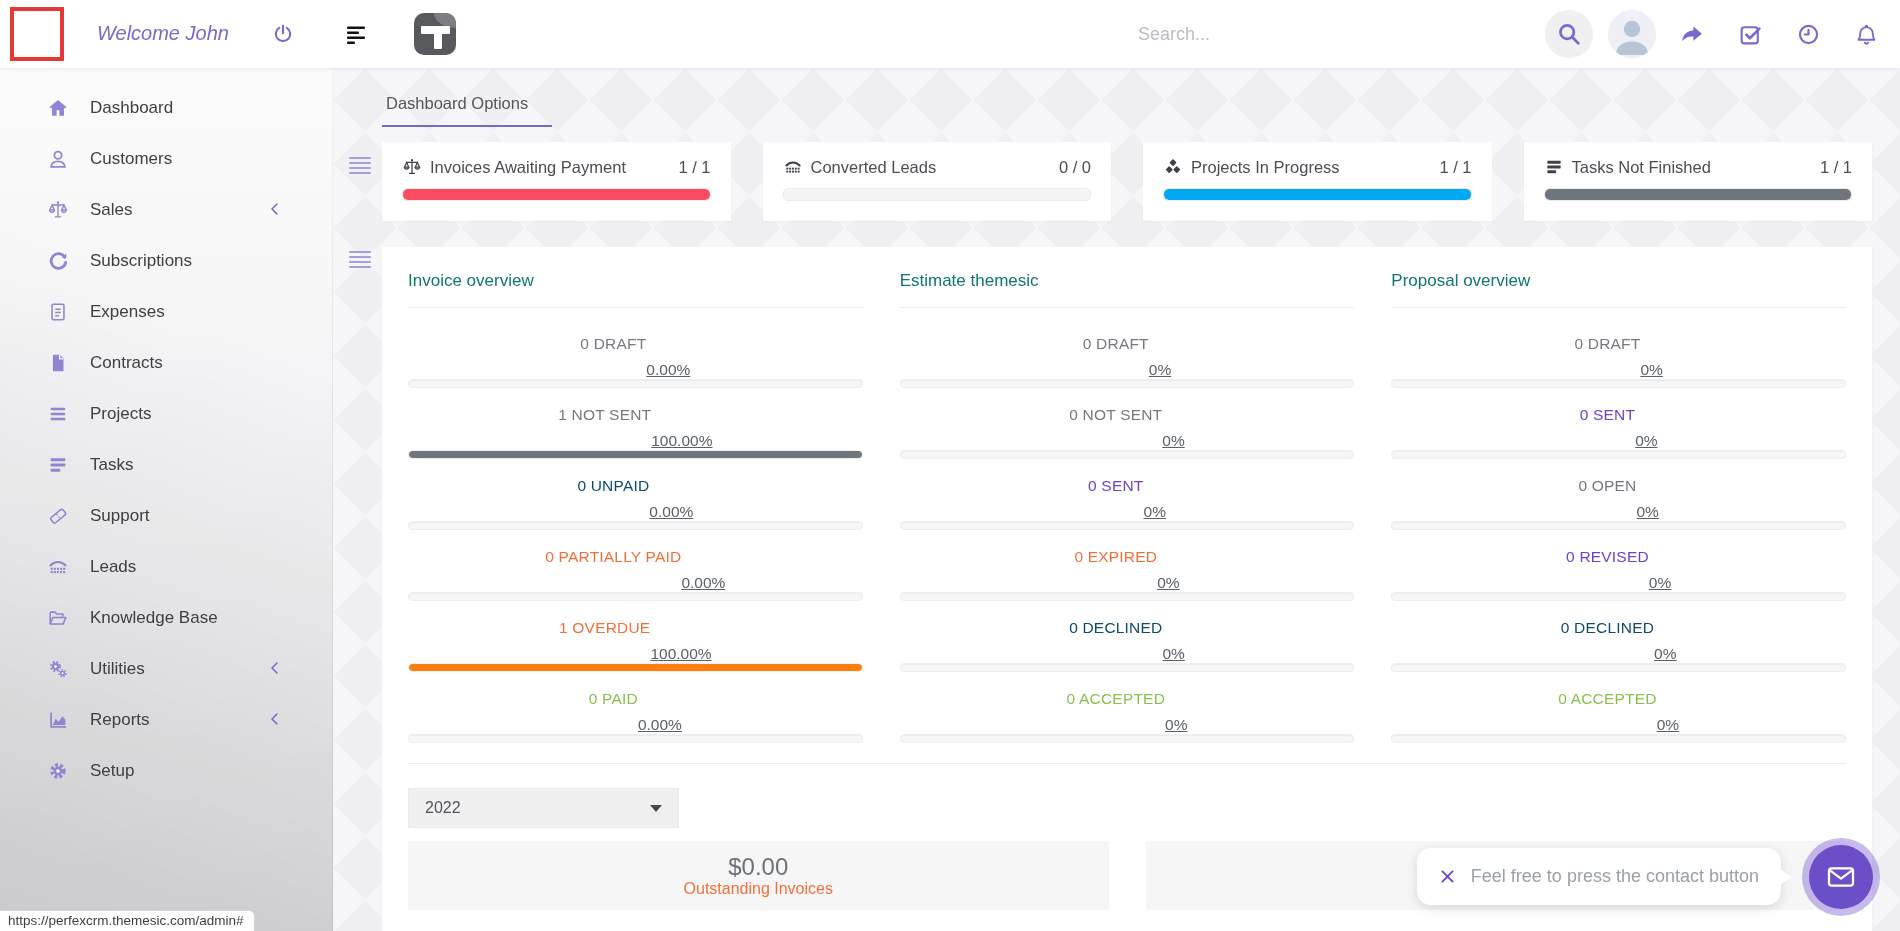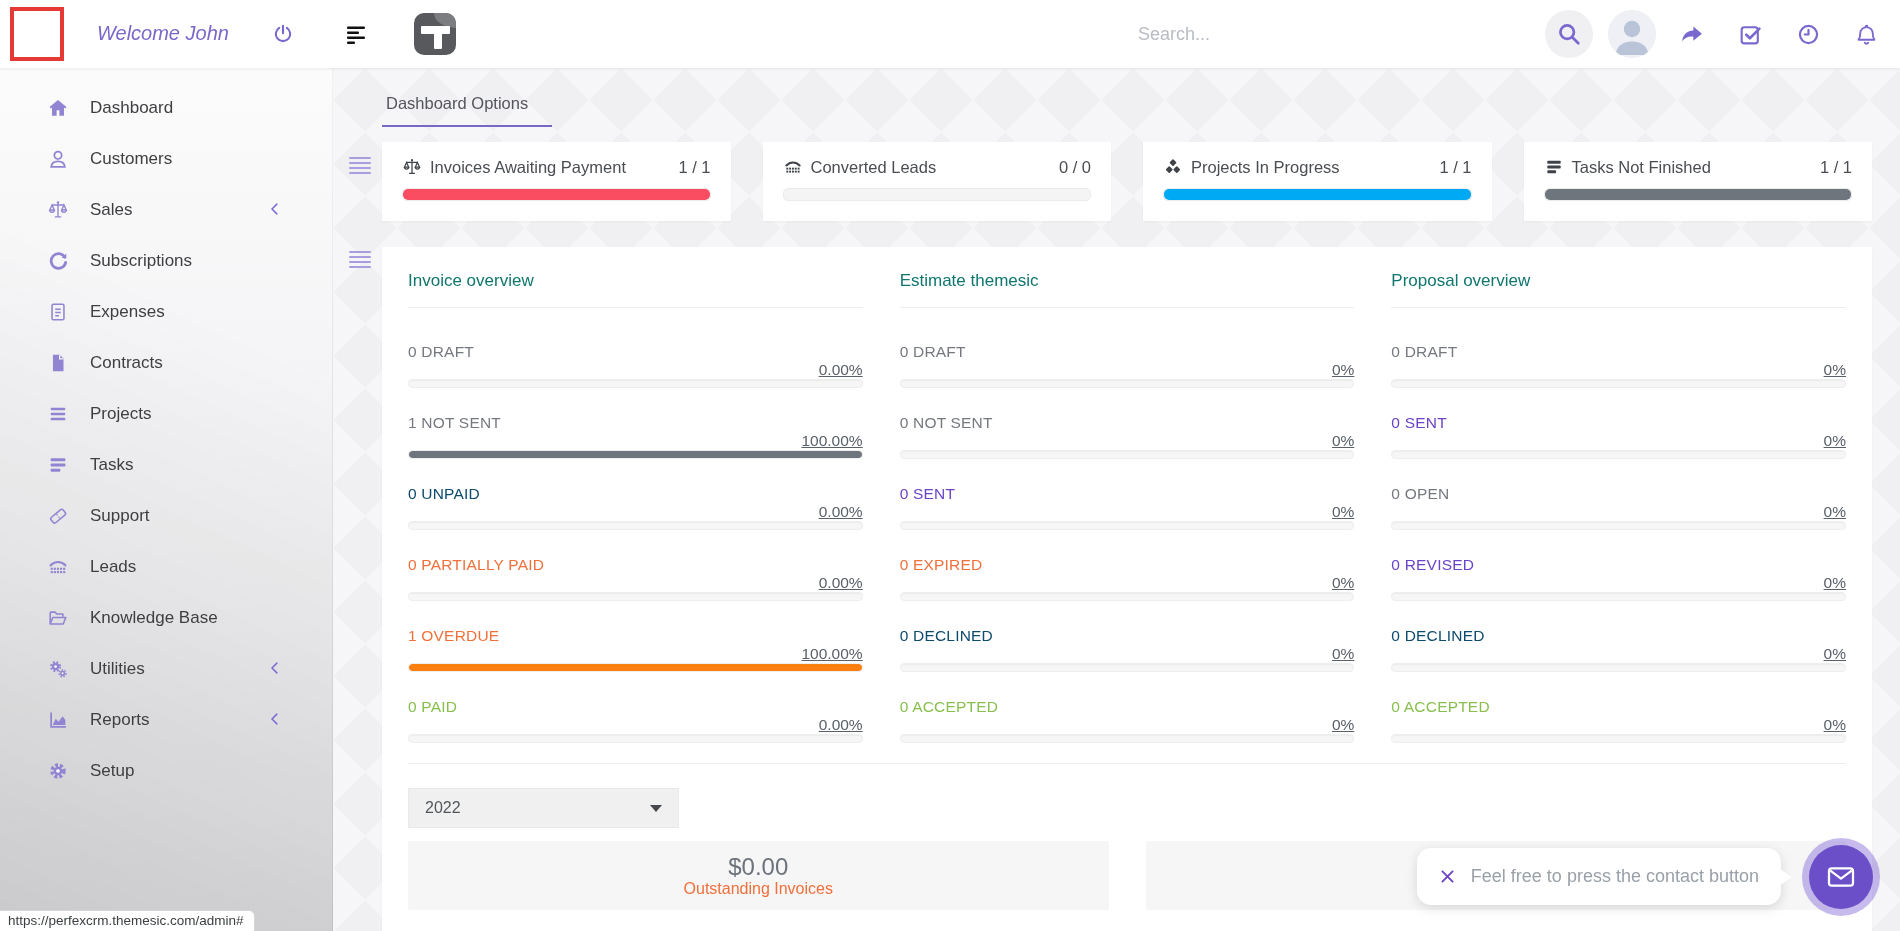--- a/index.html
+++ b/index.html
@@ -65,21 +65,21 @@
   .track{background:#f4f4f5;border:1px solid #ebebec;border-radius:5px;height:13px;overflow:hidden;margin-top:11px;}
   .fill{height:100%;border-radius:5px;}
 
   .panel{margin:26px 28px 0 49px;background:#fff;box-shadow:0 1px 2px rgba(0,0,0,.04);
     padding:24px 26px 18px 26px;height:693px;}
   .ov-grid{display:grid;grid-template-columns:repeat(3,1fr);gap:37px;}
   .ov-title{font-size:17px;color:#0f766e;}
   .ov-divider{border-top:1px solid #eeeeef;margin-top:16px;}
   .ov-rows{margin-top:27px;}
   .ov-row{margin-bottom:18px;}
-  .ov-row-top{display:flex;justify-content:flex-end;height:44px;flex-direction:column;}
+  .ov-row-top{display:flex;justify-content:center;height:44px;}
   .ov-label{align-self:flex-start;font-size:15.5px;letter-spacing:.2px;}
   .ov-pct{align-self:flex-end;font-size:15.5px;color:#5a6068;text-decoration:underline;}
   .ov-track{background:#f6f6f7;border:1px solid #eeeeef;border-radius:4px;height:9px;overflow:hidden;
     box-shadow:inset 0 1px 1px rgba(0,0,0,.04);}
   .ov-fill{height:100%;border-radius:4px;}
 
   [data-tone="gray"]{color:#75797f;}
   [data-tone="red"]{color:#0c4a6e;}
   [data-tone="orange"]{color:#f0703b;}
   [data-tone="green"]{color:#88bf4d;}

